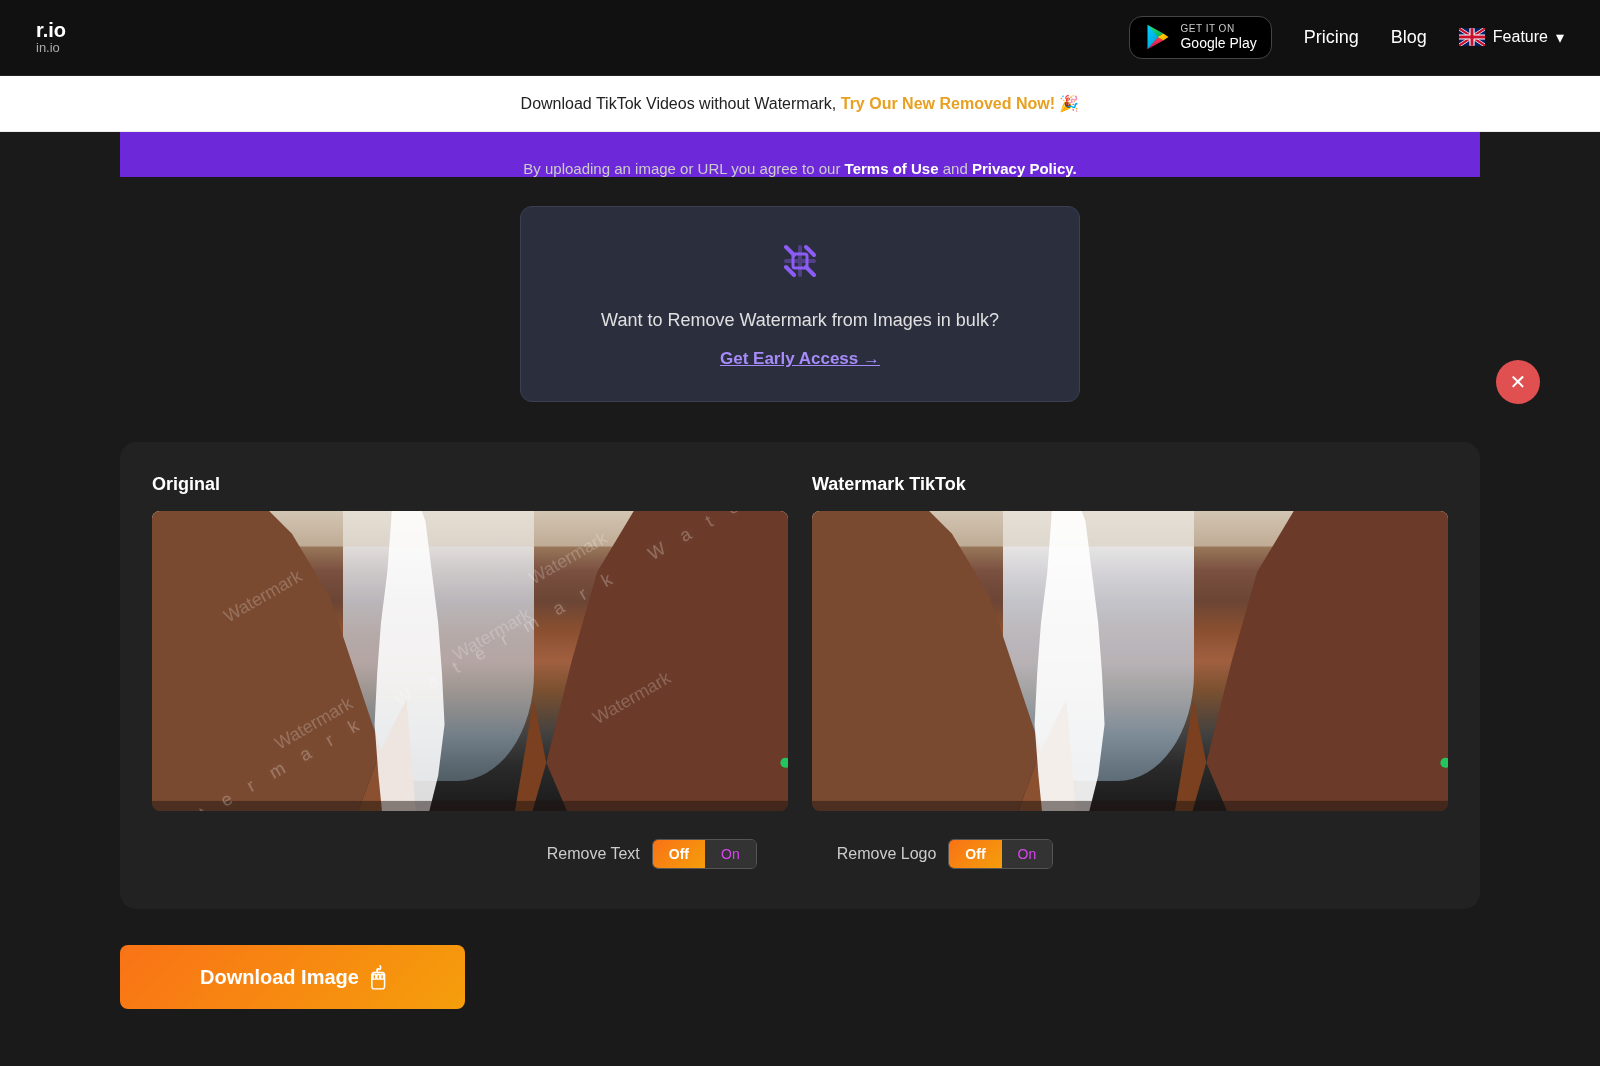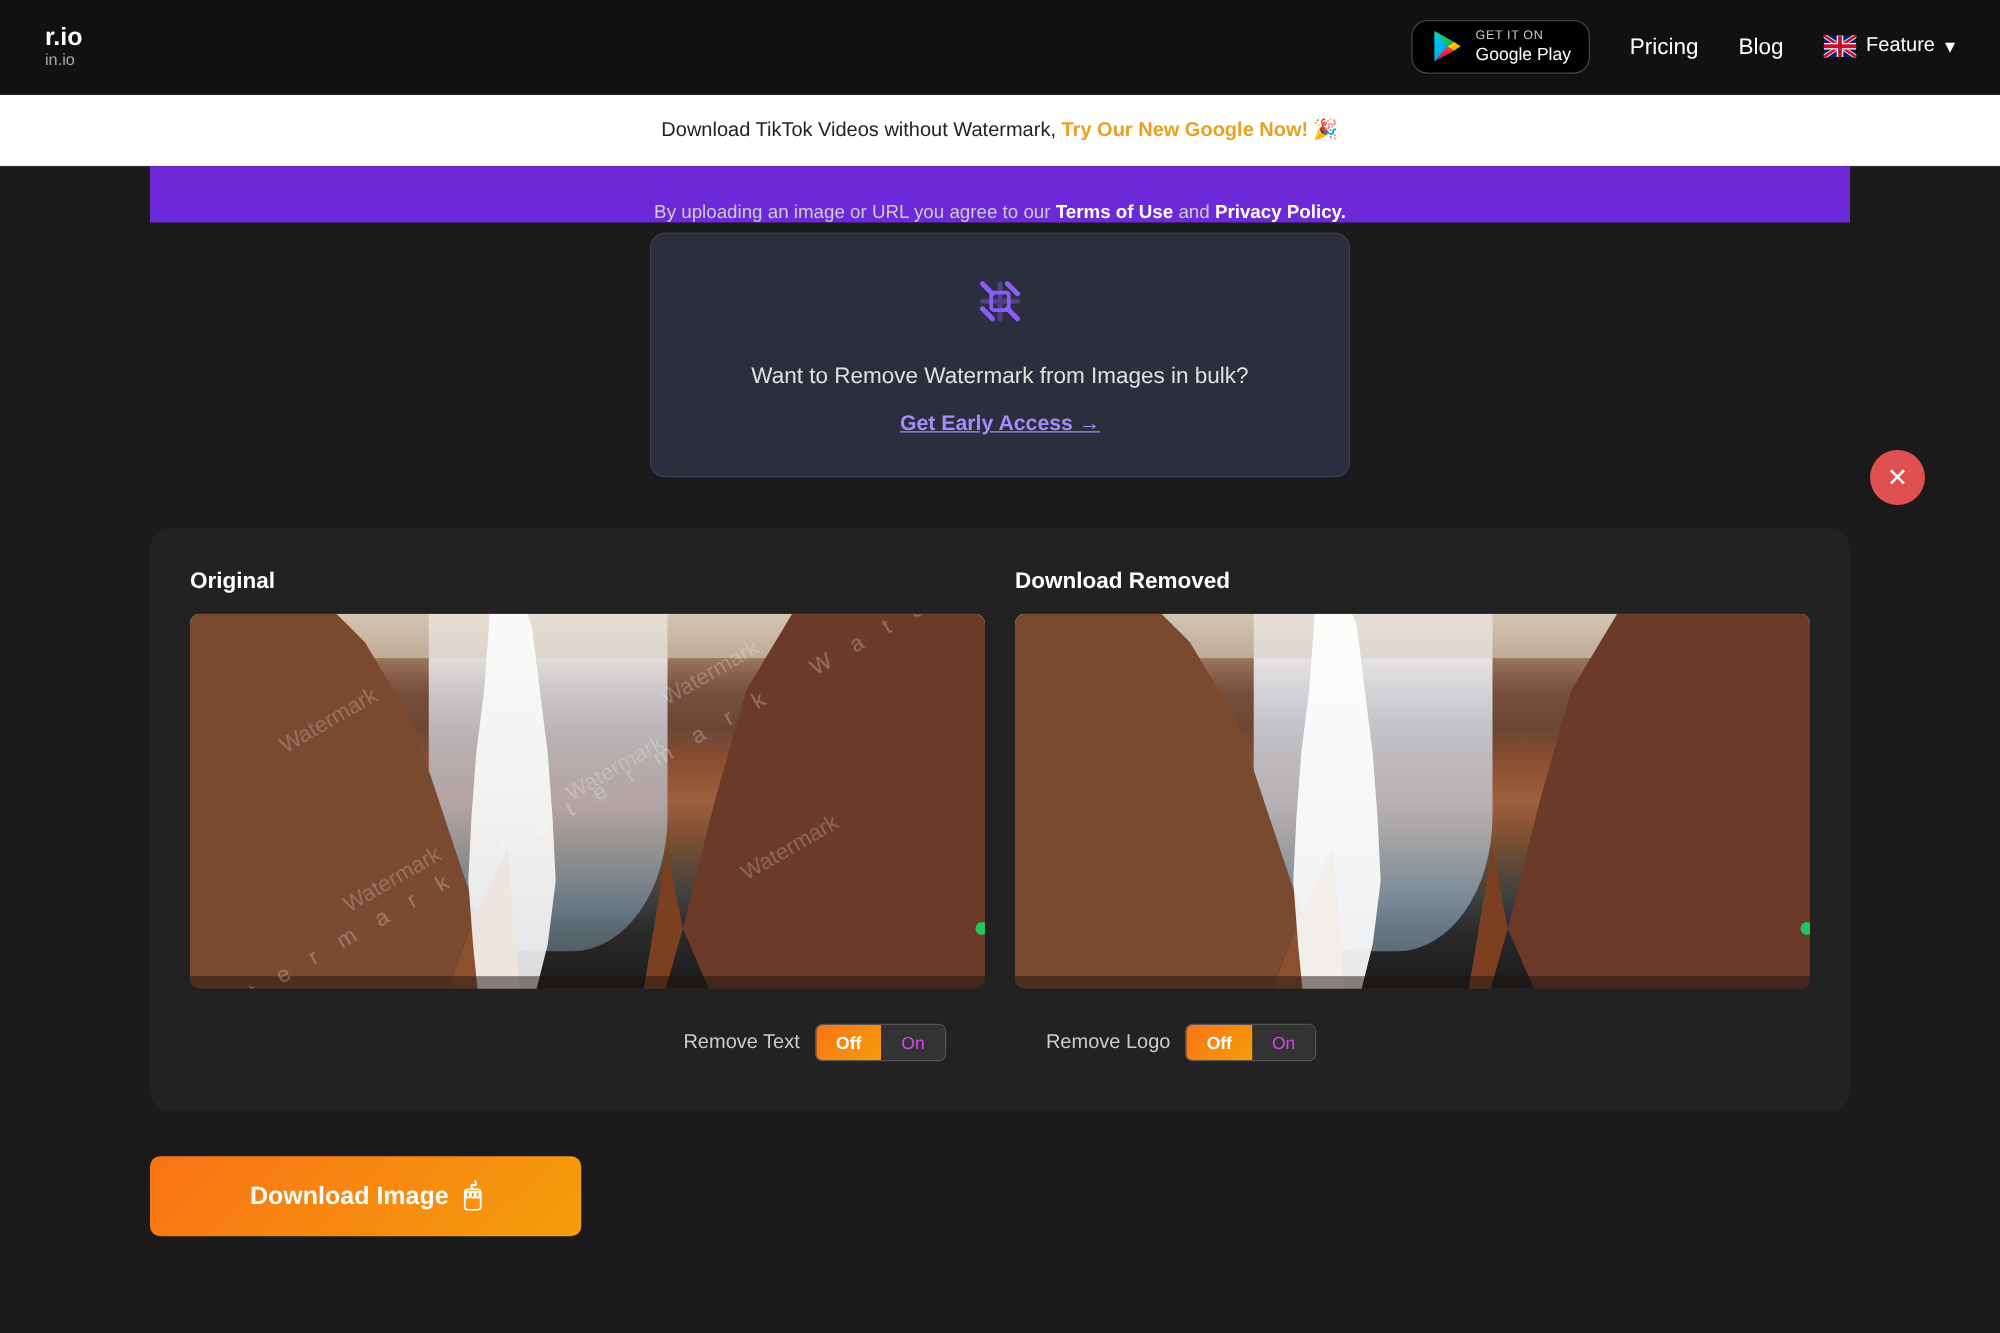--- a/index.html
+++ b/index.html
@@ -123,21 +123,21 @@
       font-weight: 600;
       text-decoration: none;
     }
 
     
     .bulk-card {
       background: #2a2e3d;
       border: 1px solid #3a3f52;
       border-radius: 12px;
       max-width: 560px;
-      margin: 8px auto 0;
+      margin: 29px auto 0;
       padding: 32px 40px;
       text-align: center;
     }
     .bulk-icon {
       color: #8b5cf6;
       font-size: 36px;
       margin-bottom: 16px;
       display: block;
     }
     .bulk-title {
@@ -410,21 +410,21 @@
           <path d="M30,0 V40 M0,20 H60" stroke="#C8102E" stroke-width="7"></path>
         </svg>
         <span>Feature</span>
         <span>▾</span>
       </div>
     </div>
   </header>
 
   <div class="banner">
     <span>Download TikTok Videos without Watermark,</span>
-    <a class="banner-link" href="#">Try Our New Google Now! 🎉</a>
+    <a class="banner-link" href="#">Try Our New Removed Now! 🎉</a>
   </div>
 
   <div class="main-content">
 
     <div class="agree-section">
       <span>By uploading an image or URL you agree to our</span>
       <a href="#">Terms of Use</a>
       <span>and</span>
       <a href="#">Privacy Policy.</a>
     </div>
@@ -478,21 +478,21 @@
                 <rect x="270" y="272" width="3" height="9" fill="#111" rx="1"></rect>
                 <rect x="277" y="274" width="3" height="7" fill="#111" rx="1"></rect>
 
                 <circle cx="498" cy="230" r="4" fill="#22c55e"></circle>
               </svg>
             </div>
           </div>
         </div>
 
         <div class="image-panel">
-          <span class="panel-label">Download Removed</span>
+          <span class="panel-label">Watermark TikTok</span>
           <div class="image-container">
             <div class="waterfall-removed">
               <svg class="rocks-svg" viewBox="0 0 500 300" preserveAspectRatio="xMidYMid slice">
                 <rect x="0" y="0" width="500" height="60" fill="#d8cfc0" opacity="0.6"></rect>
                 <path d="M0,0 L0,300 L150,300 L180,220 L160,160 L140,100 L110,50 L80,20 Z" fill="#7a4a30"></path>
                 <path d="M500,0 L500,300 L340,300 L310,230 L330,150 L350,80 L380,30 Z" fill="#6b3a28"></path>
                 <path d="M150,300 L180,220 L200,180 L210,300 Z" fill="#8b5030"></path>
                 <path d="M290,300 L310,230 L300,180 L280,300 Z" fill="#7a4020"></path>
                 <path d="M190,0 L200,0 L215,40 L220,80 L225,120 L228,160 L230,200 L225,240 L215,280 L200,300 L188,300 L182,280 L178,240 L175,200 L177,160 L180,120 L185,80 L188,40 Z" fill="rgba(255,255,255,0.9)"></path>
                 <ellipse cx="200" cy="290" rx="60" ry="20" fill="rgba(200,220,240,0.6)"></ellipse>

